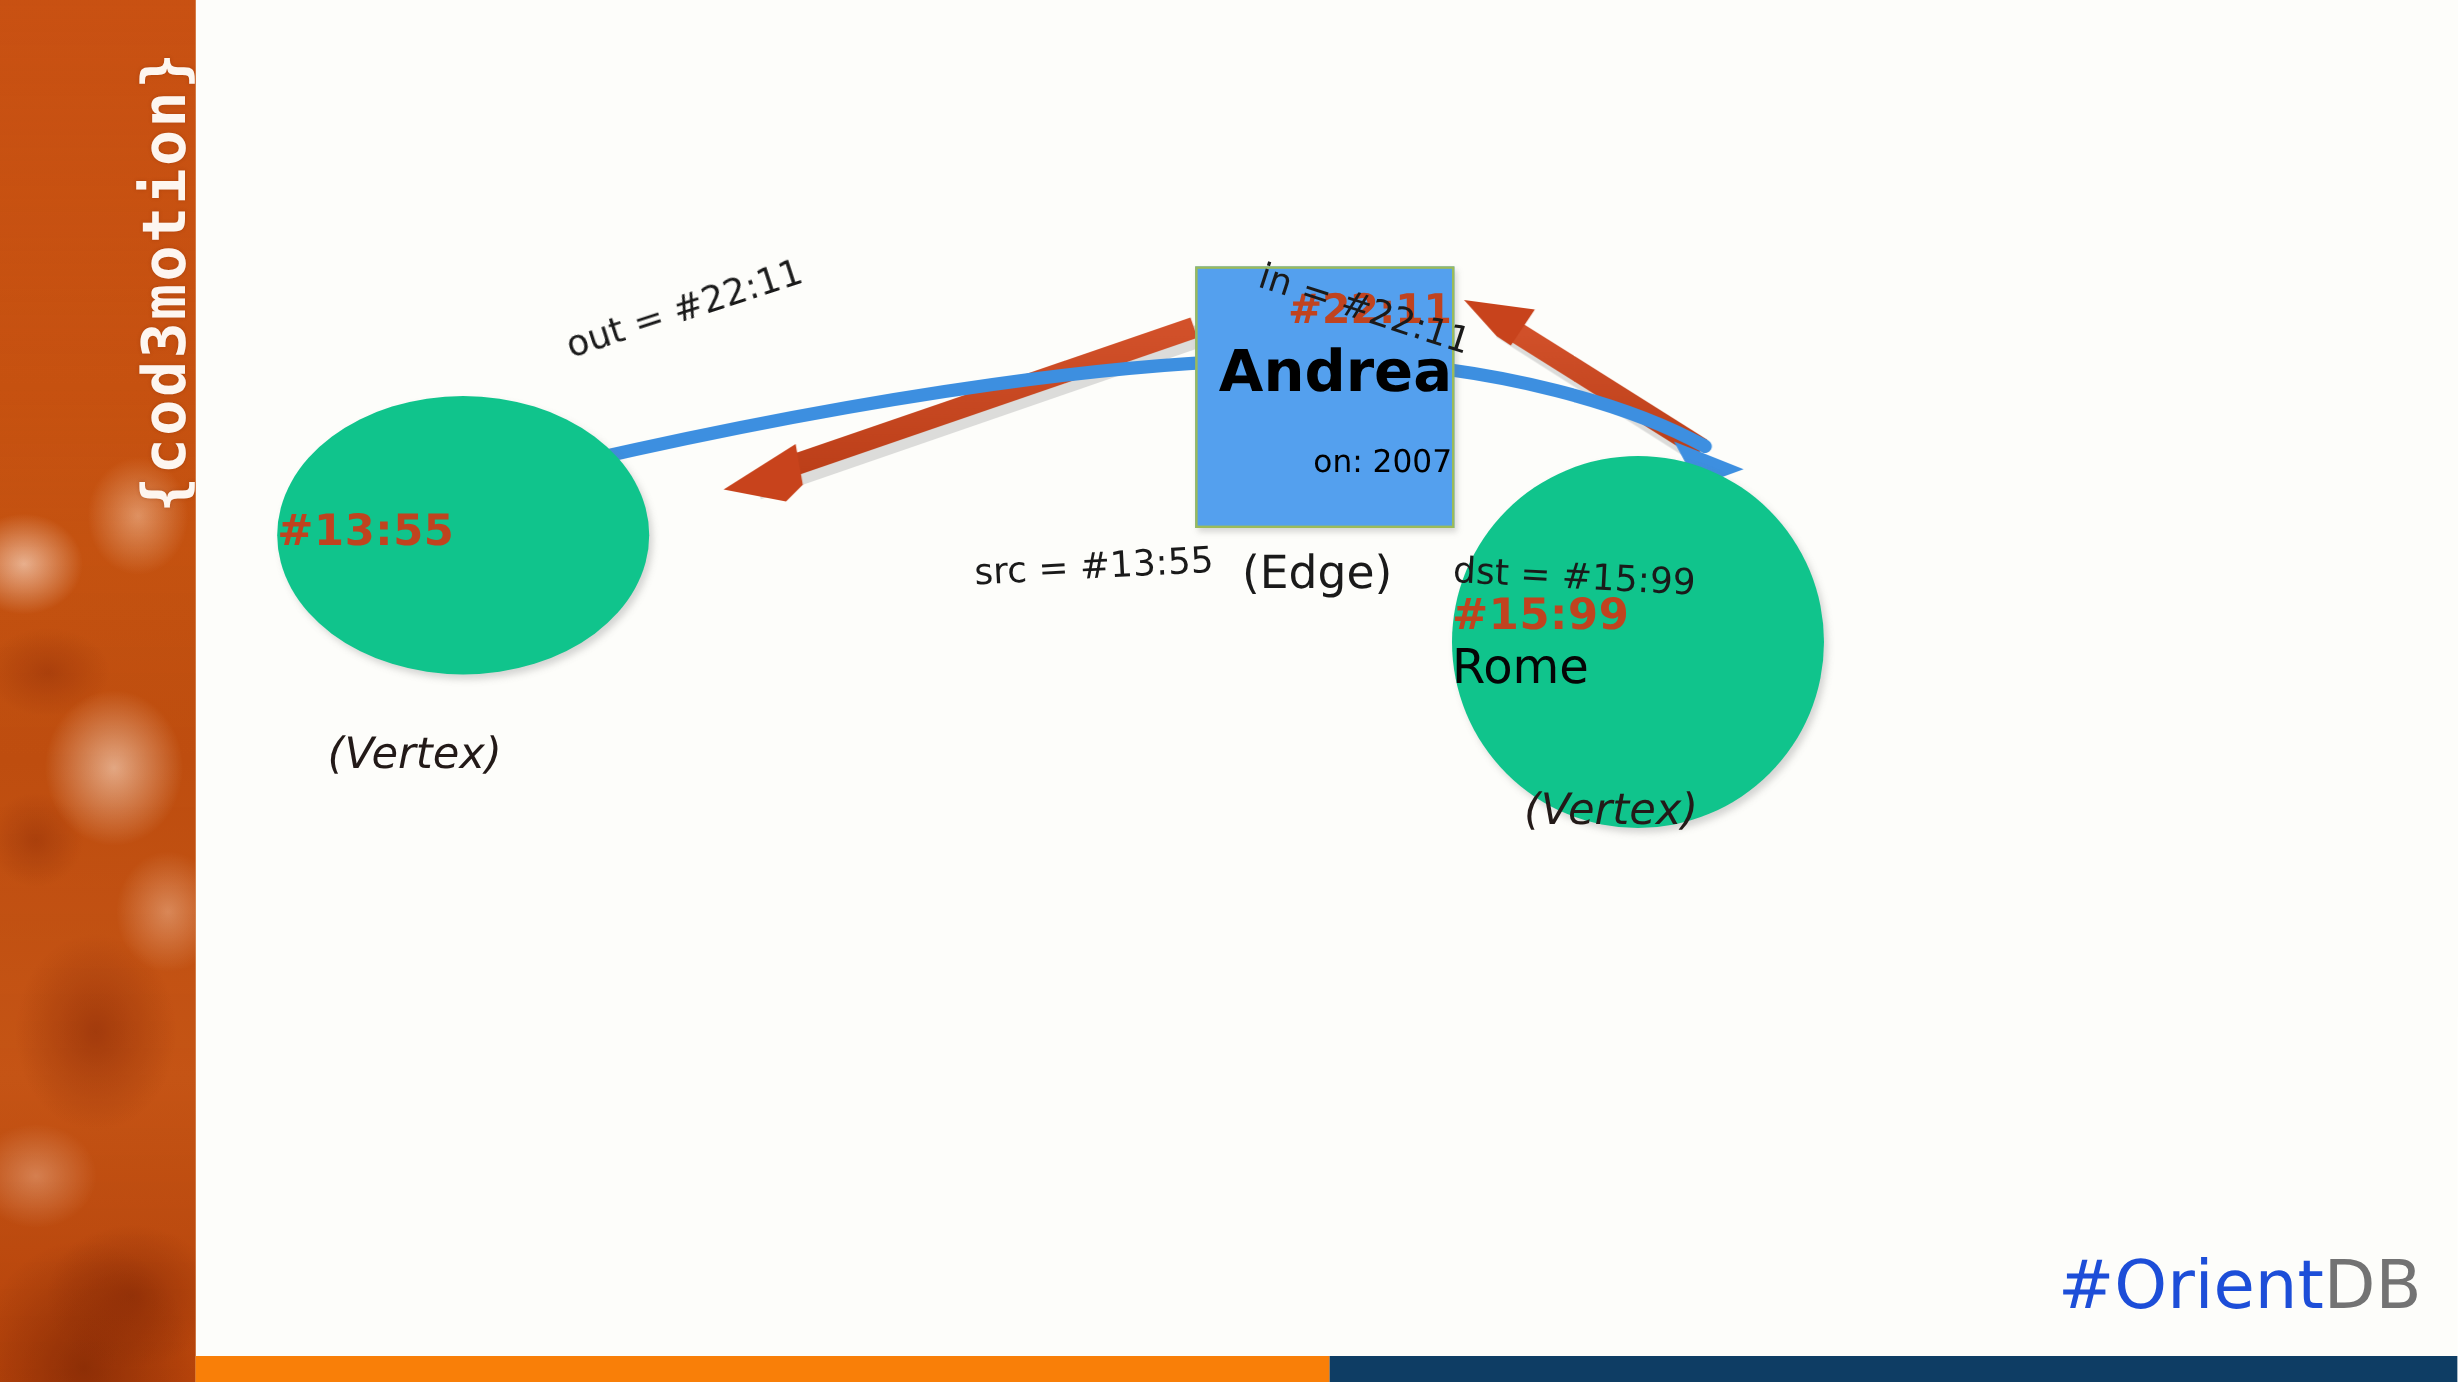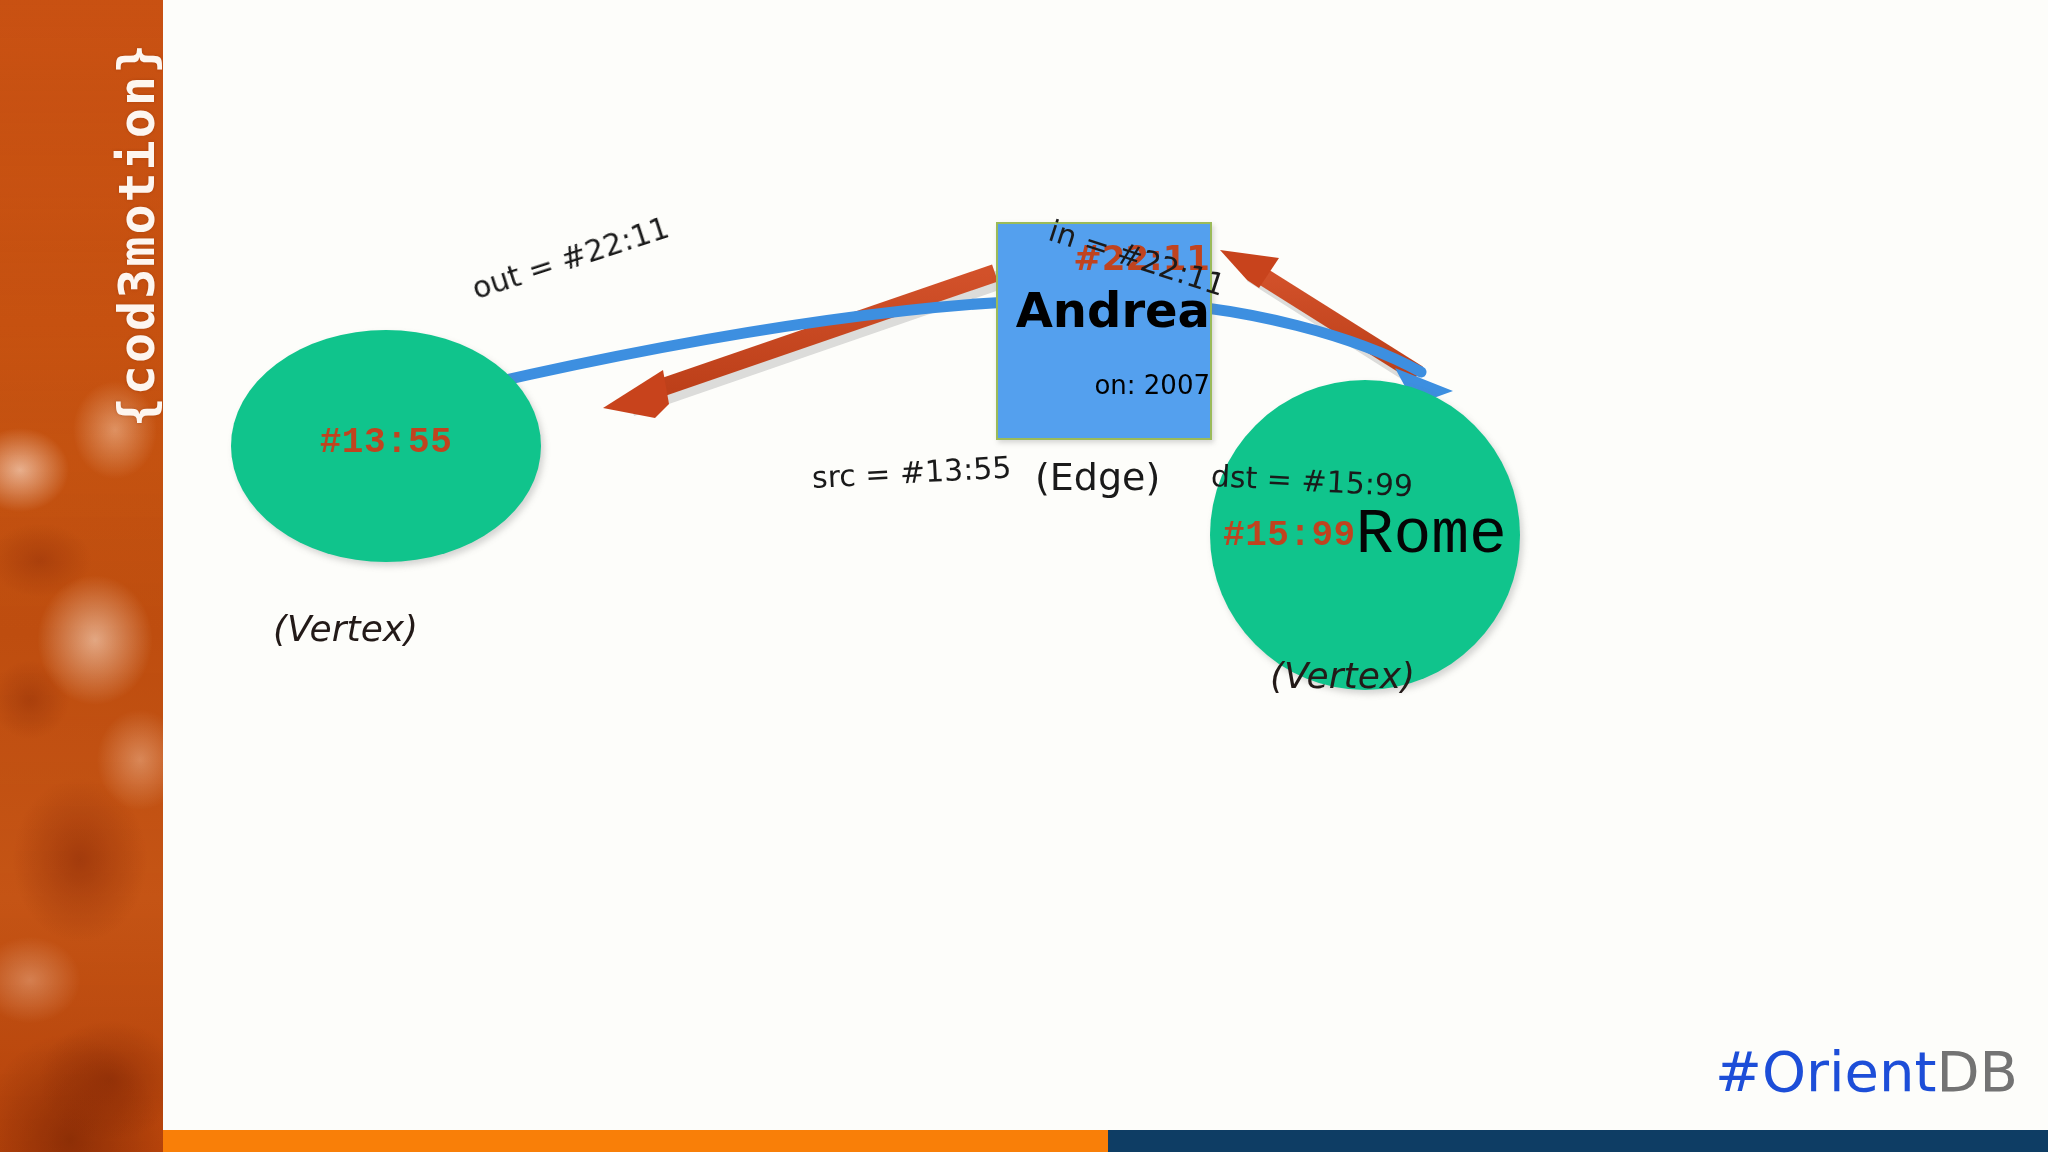--- a/index.html
+++ b/index.html
@@ -91,23 +91,22 @@
     height: 1152px;
   }
 
   
   .vertex {
     position: absolute;
     border-radius: 50%;
     background: #10c48c;
     box-shadow: 3px 4px 6px rgba(120,120,120,.30);
     display: flex;
-    align-items: center;
+    flex-direction: column;
     justify-content: center;
-    font-family: Liberation Mono, monospace;
   }
   .vertex .rid {
     color: #c0431f;
     font-weight: 700;
     font-size: 36px;
     letter-spacing: .5px;
     margin-bottom: 8px;
   }
   .vertex .vname {
     color: #050505;
@@ -116,21 +115,21 @@
   }
   #vertex-andrea {
     left: 68px;  top: 330px;
     width: 310px; height: 232px;
   }
   #vertex-rome {
     left: 1047px; top: 380px;
     width: 310px; height: 310px;
   }
   #vertex-rome .rid { font-size: 36px; margin-bottom: 0; }
-  #vertex-rome .vname { font-size: 63px; }
+  #vertex-rome .vname { font-size: 40px; }
 
   
   #edge-box {
     position: absolute;
     left: 833px; top: 222px;
     width: 212px; height: 214px;
     background: #54a0ee;
     border: 2px solid #9bbb59;
     box-shadow: 2px 3px 5px rgba(120,120,120,.28);
     display: flex;

